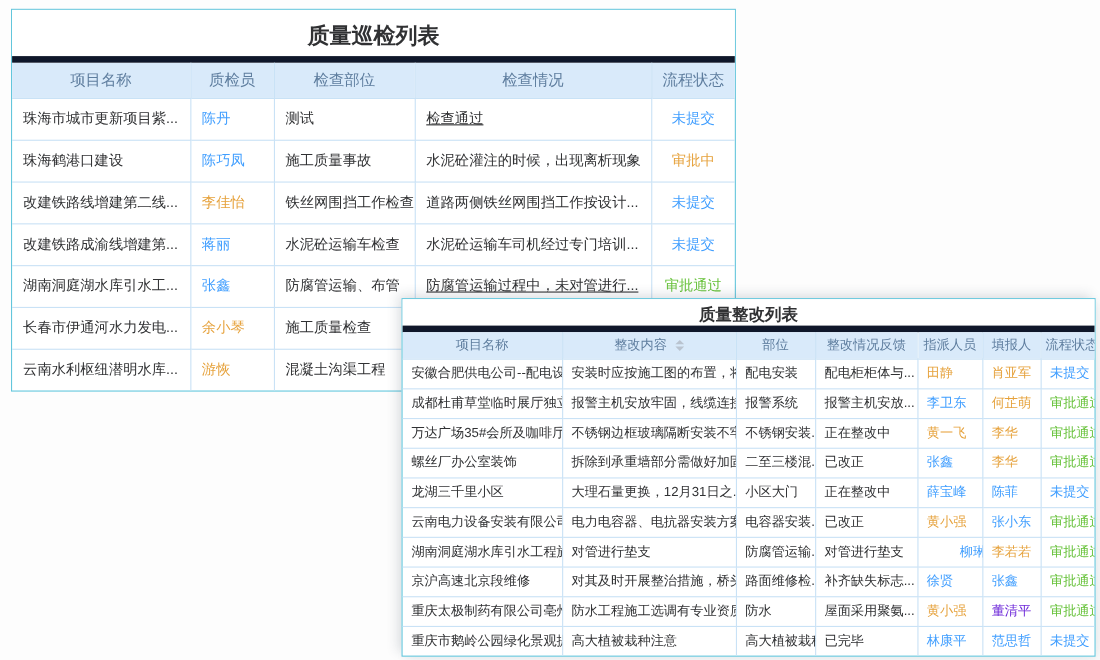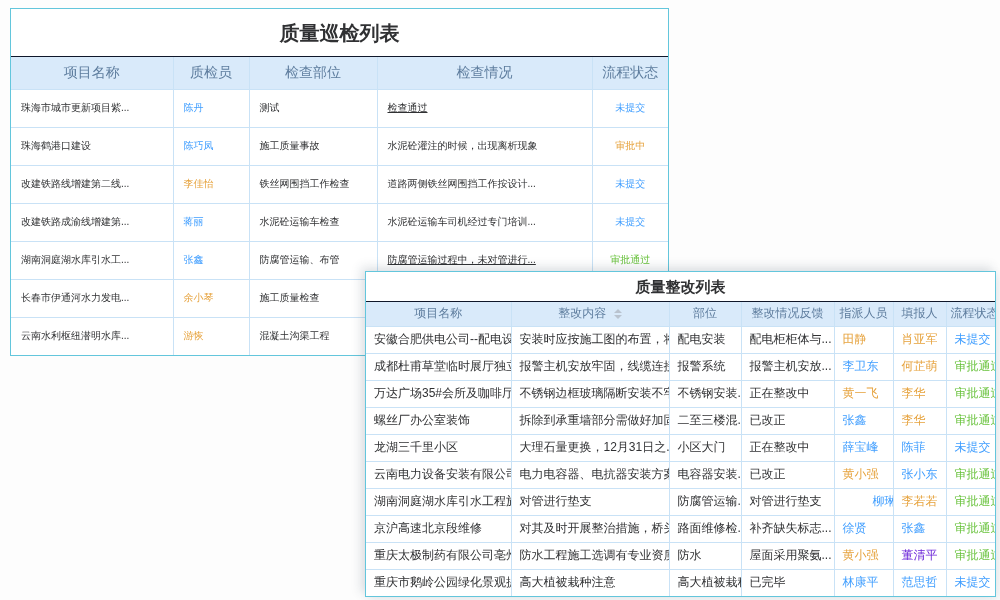--- a/index.html
+++ b/index.html
@@ -10,38 +10,38 @@
     font-family: "Liberation Sans", "DejaVu Sans", sans-serif;
   }
   .panel { position: absolute; background: #fff; border: 1px solid #63c6dc; }
   #panel-inspection { left: 10px; top: 8px; width: 659px; }
   #panel-rect {
     left: 365px; top: 271px; width: 631px;
     box-shadow: -4px -4px 10px rgba(40,60,80,.15), 4px 4px 10px rgba(40,60,80,.08);
   }
   .p-title {
     text-align: center; font-weight: bold; color: #303133;
-    border-bottom: 1px solid #0f172a; background: #fff;
+    border-bottom: 6px solid #0f172a; background: #fff;
   }
   #panel-inspection .p-title { height: 48px; line-height: 48px; font-size: 20px; }
   #panel-rect .p-title { height: 30px; line-height: 30px; font-size: 15px; }
 
   table { width: 100%; border-collapse: collapse; table-layout: fixed; }
   th {
     background: #d9eafa; color: #5e7d9e; font-weight: normal; text-align: center;
   }
   th, td {
     border-right: 1px solid #c9e2f6; border-bottom: 1px solid #c9e2f6;
     overflow: hidden; white-space: nowrap;
   }
   th:last-child, td:last-child { border-right: none; }
   tbody tr:last-child td { border-bottom: none; }
 
   #panel-inspection th { height: 32px; font-size: 14px; padding: 0 6px; }
-  #panel-inspection td { height: 38px; font-size: 10px; padding: 0 10px; color: #303133; }
+  #panel-inspection td { height: 38px; font-size: 13px; padding: 0 10px; color: #303133; }
   #panel-rect th { height: 24px; font-size: 12px; padding: 0 4px; }
   #panel-rect td { height: 27px; font-size: 12px; padding: 0 8px; color: #303133; }
 
   .link { color: #409eff; cursor: pointer; }
   .center { text-align: center; }
   .u { text-decoration: underline; }
 
   .sort { display: inline-block; vertical-align: middle; margin-left: 4px; }
   .sort i { display: block; width: 0; height: 0; border: 4px solid transparent; }
   .sort .up { border-bottom-color: #b9c3cf; margin-bottom: 2px; border-top-width: 0; }

